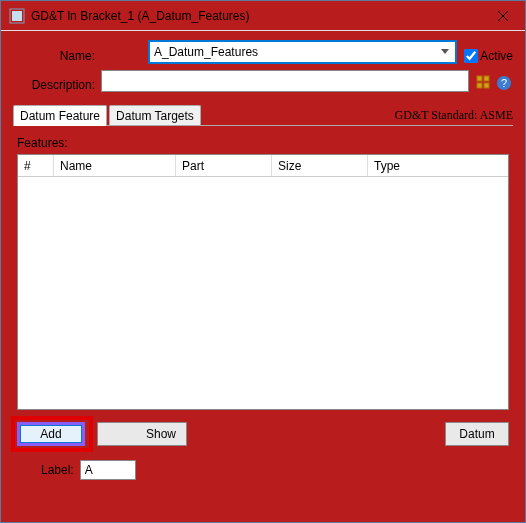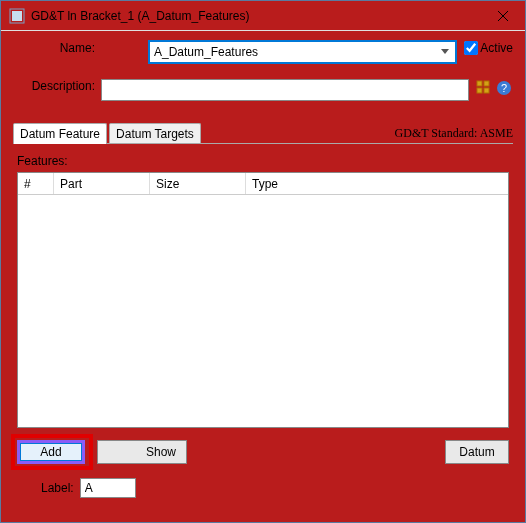--- a/index.html
+++ b/index.html
@@ -40,22 +40,22 @@
   }
   .body {
     flex: 1;
     padding: 10px 12px 12px 12px;
     display: flex;
     flex-direction: column;
     position: relative;
   }
   .form-row {
     display: flex;
-    align-items: flex-start;
-    margin-bottom: 16px;
+    align-items: flex-end;
+    margin-bottom: 7px;
   }
   .form-label {
     width: 88px;
     text-align: right;
     padding-right: 6px;
   }
   .name-select {
     flex: 1;
     height: 22px;
     border: 1px solid #0078d7;
@@ -264,20 +264,21 @@
       <div class="tab">Datum Targets</div>
       <div class="gd-standard">GD&amp;T Standard: ASME</div>
     </div>
     <div class="tabline"></div>
 
     <div class="features-label">Features:</div>
 
     <div class="grid">
       <div class="grid-header">
         <div class="col-num">#</div>
+        <div class="col-name">Name</div>
         <div class="col-part">Part</div>
         <div class="col-size">Size</div>
         <div class="col-type">Type</div>
       </div>
       <div class="grid-body"></div>
     </div>
 
     <div class="btn-row" style="position:relative;">
       <div class="highlight-box" style="left:-6px; top:-6px; width:82px; height:36px;"></div>
       <button class="btn default" style="min-width:68px;">Add</button>

